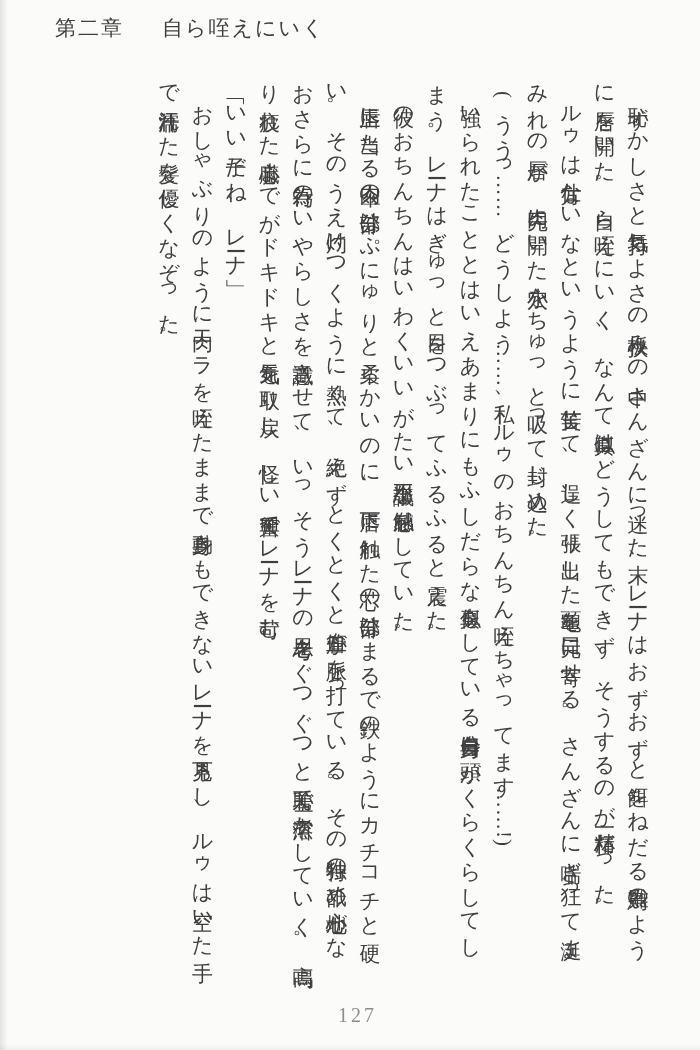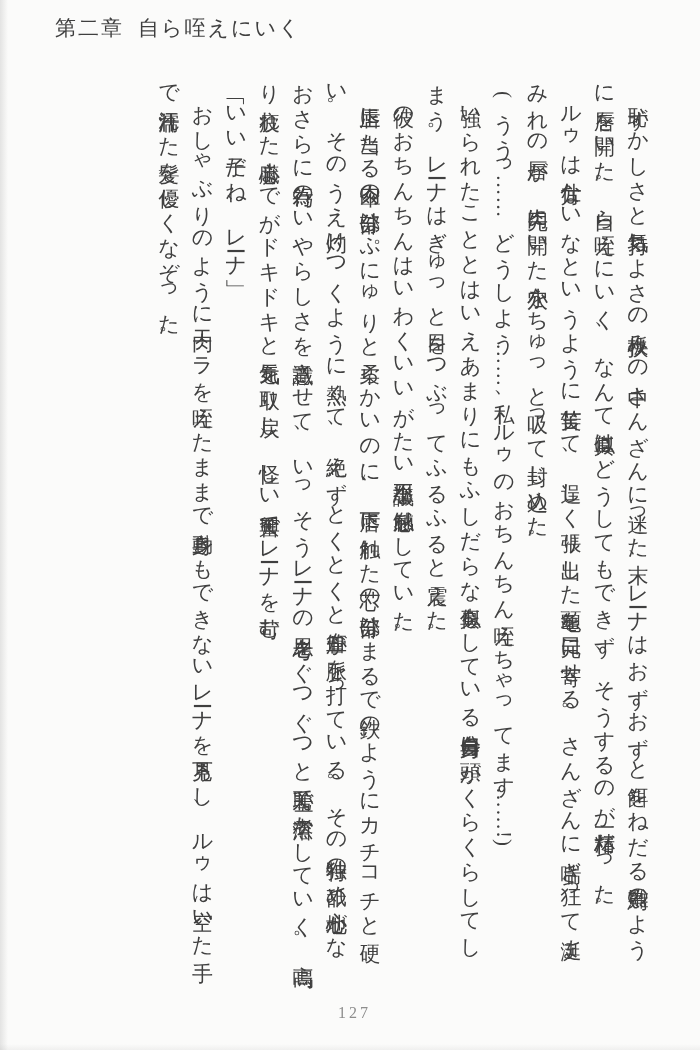--- a/index.html
+++ b/index.html
@@ -21,21 +21,21 @@
   .running-header {
     position: absolute;
     top: 14px;
     left: 55px;
     font-size: 21px;
     letter-spacing: 2px;
     color: var(--text-color, #3f3f3f);
     white-space: nowrap;
   }
   .running-header .chapter {
-    margin-right: 14px;
+    margin-right: 38px;
   }
   .text-block {
     position: absolute;
     top: 70px;
     right: 46px;
     width: 570px;
     height: 888px;
     writing-mode: vertical-rl;
     -webkit-writing-mode: vertical-rl;
     text-orientation: mixed;
@@ -46,21 +46,21 @@
   }
   .text-block p {
     margin: 0;
     padding: 0;
     text-indent: 21px;
   }
   .page-number {
     position: absolute;
     top: 1004px;
     left: 338px;
-    font-size: 16px;
+    font-size: 20px;
     letter-spacing: 3px;
     color: var(--pagenum-color, #8d8d8d);
   }
   
   .scan-shadow-left {
     position: absolute;
     left: 0; top: 0;
     width: 8px; height: 1050px;
     background: linear-gradient(to right, rgba(120,120,120,0.18), rgba(120,120,120,0));
     pointer-events: none;

